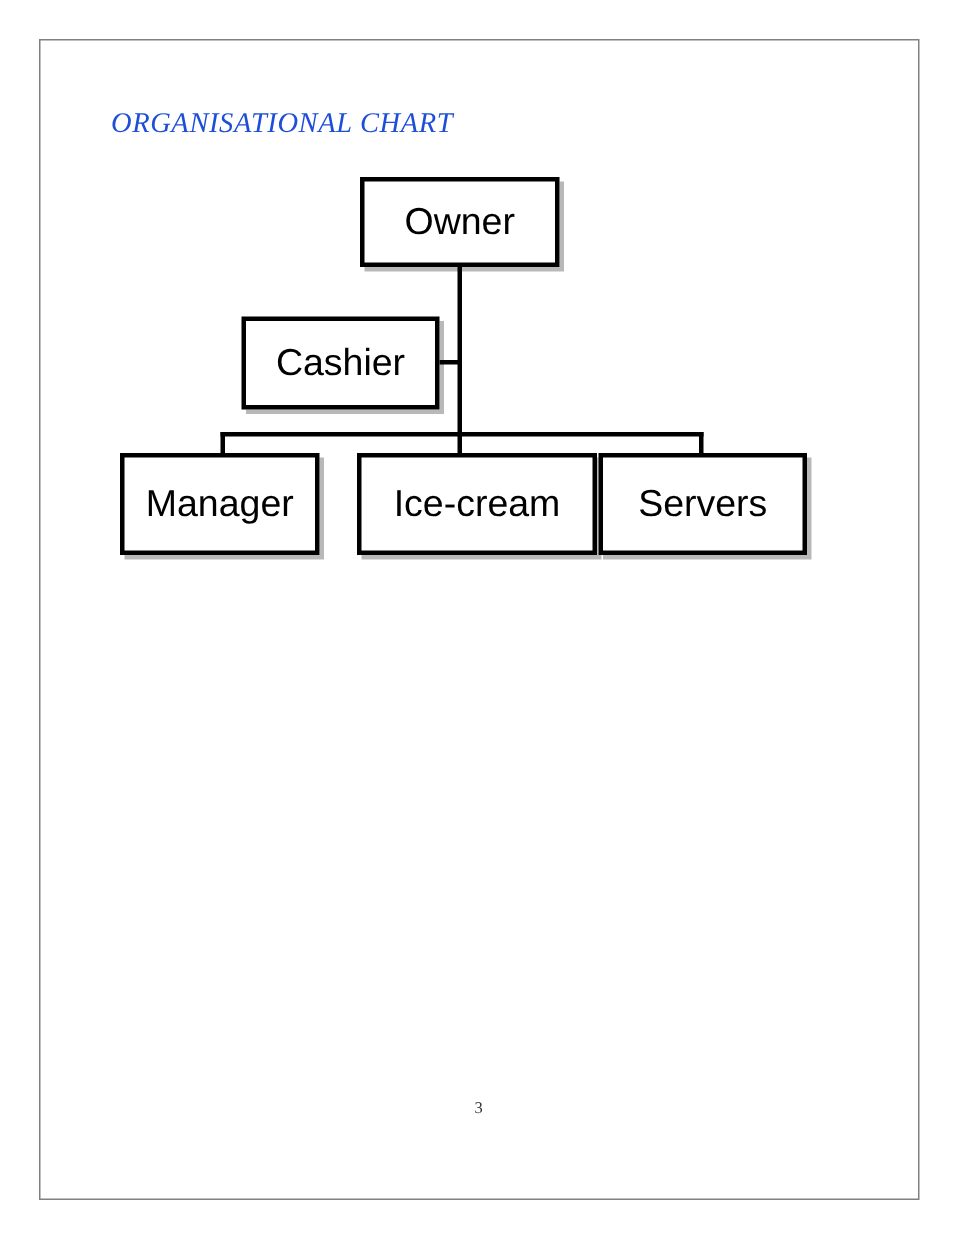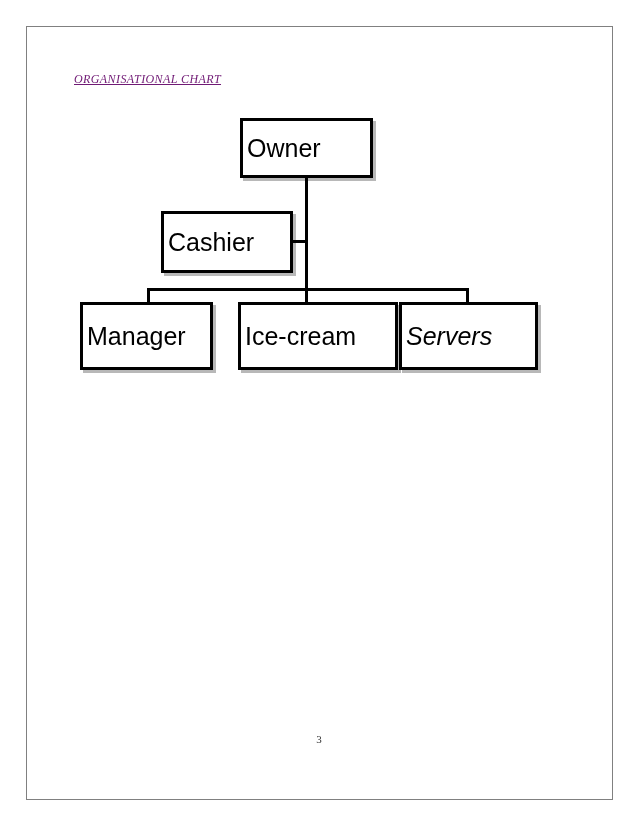--- a/index.html
+++ b/index.html
@@ -28,25 +28,24 @@
     box-sizing: border-box;
   }
 
   
   #doc-title {
     position: absolute;
     left: 74px;
     top: 72px;
     font-family: "Liberation Serif", serif;
     font-style: italic;
-    font-size: 12px;
+    font-size: 19px;
     letter-spacing: 0.4px;
-    color: #701a75;
+    color: #1d4ed8;
     white-space: nowrap;
-    text-decoration: underline;
   }
 
   
   #chart {
     position: absolute;
     left: 0;
     top: 0;
     width: 638px;
     height: 826px;
   }
@@ -58,39 +57,39 @@
   }
 
   
   .node {
     position: absolute;
     box-sizing: border-box;
     background: #ffffff;
     border: 3px solid #000000;
     display: flex;
     align-items: center;
-    justify-content: flex-start;
+    justify-content: center;
     text-align: center;
     color: #000000;
     font-size: 25px;
     line-height: 1.04;
     font-weight: 400;
     box-shadow: 3px 3px 0 rgba(0,0,0,0.28);
   }
 
   .node .node-label {
     display: block;
     padding: 0 4px;
   }
 
   #node-owner        { left: 240px; top: 118px; width: 133px; height: 60px; }
   #node-manager      { left: 161px; top: 211px; width: 132px; height: 62px; }
   #node-cashier      { left:  80px; top: 302px; width: 133px; height: 68px; }
   #node-icecream     { left: 238px; top: 302px; width: 160px; height: 68px; }
-  #node-servers      { left: 399px; top: 302px; width: 139px; height: 68px; font-style: italic; }
+  #node-servers      { left: 399px; top: 302px; width: 139px; height: 68px; }
 
   #node-icecream .node-label { line-height: 1.06; }
 
   
   #page-number {
     position: absolute;
     left: 0;
     top: 733px;
     width: 638px;
     text-align: center;

